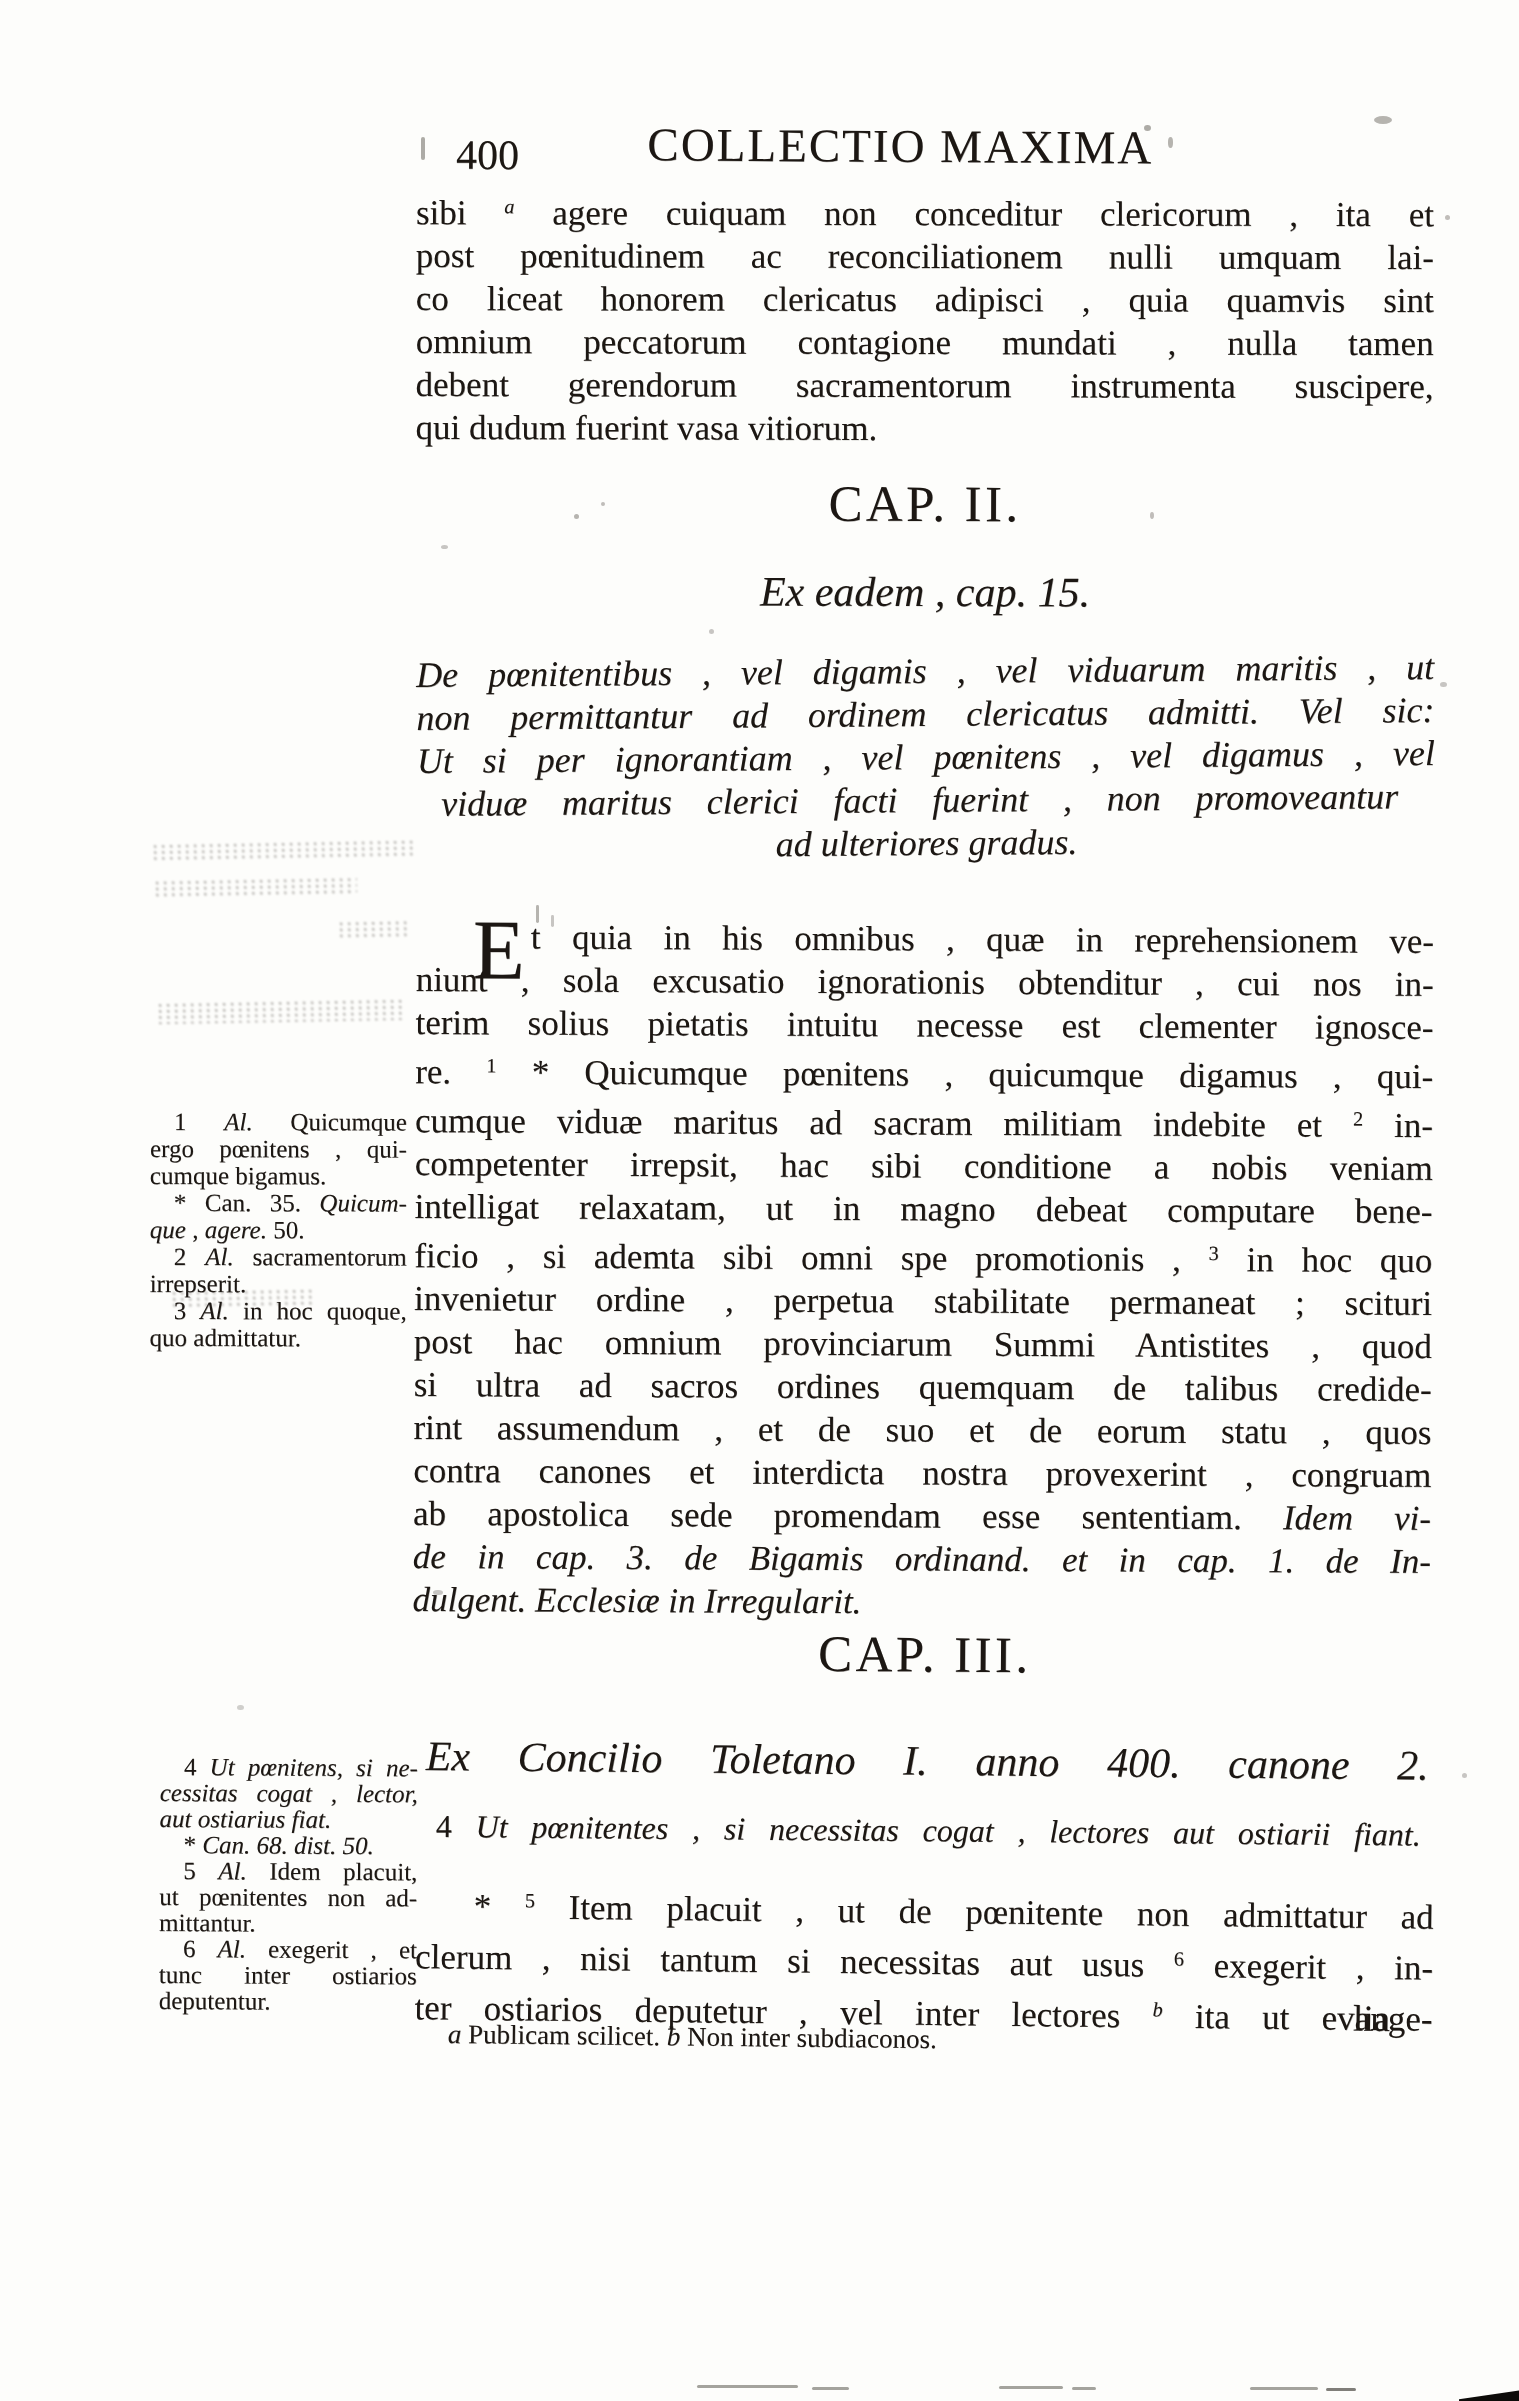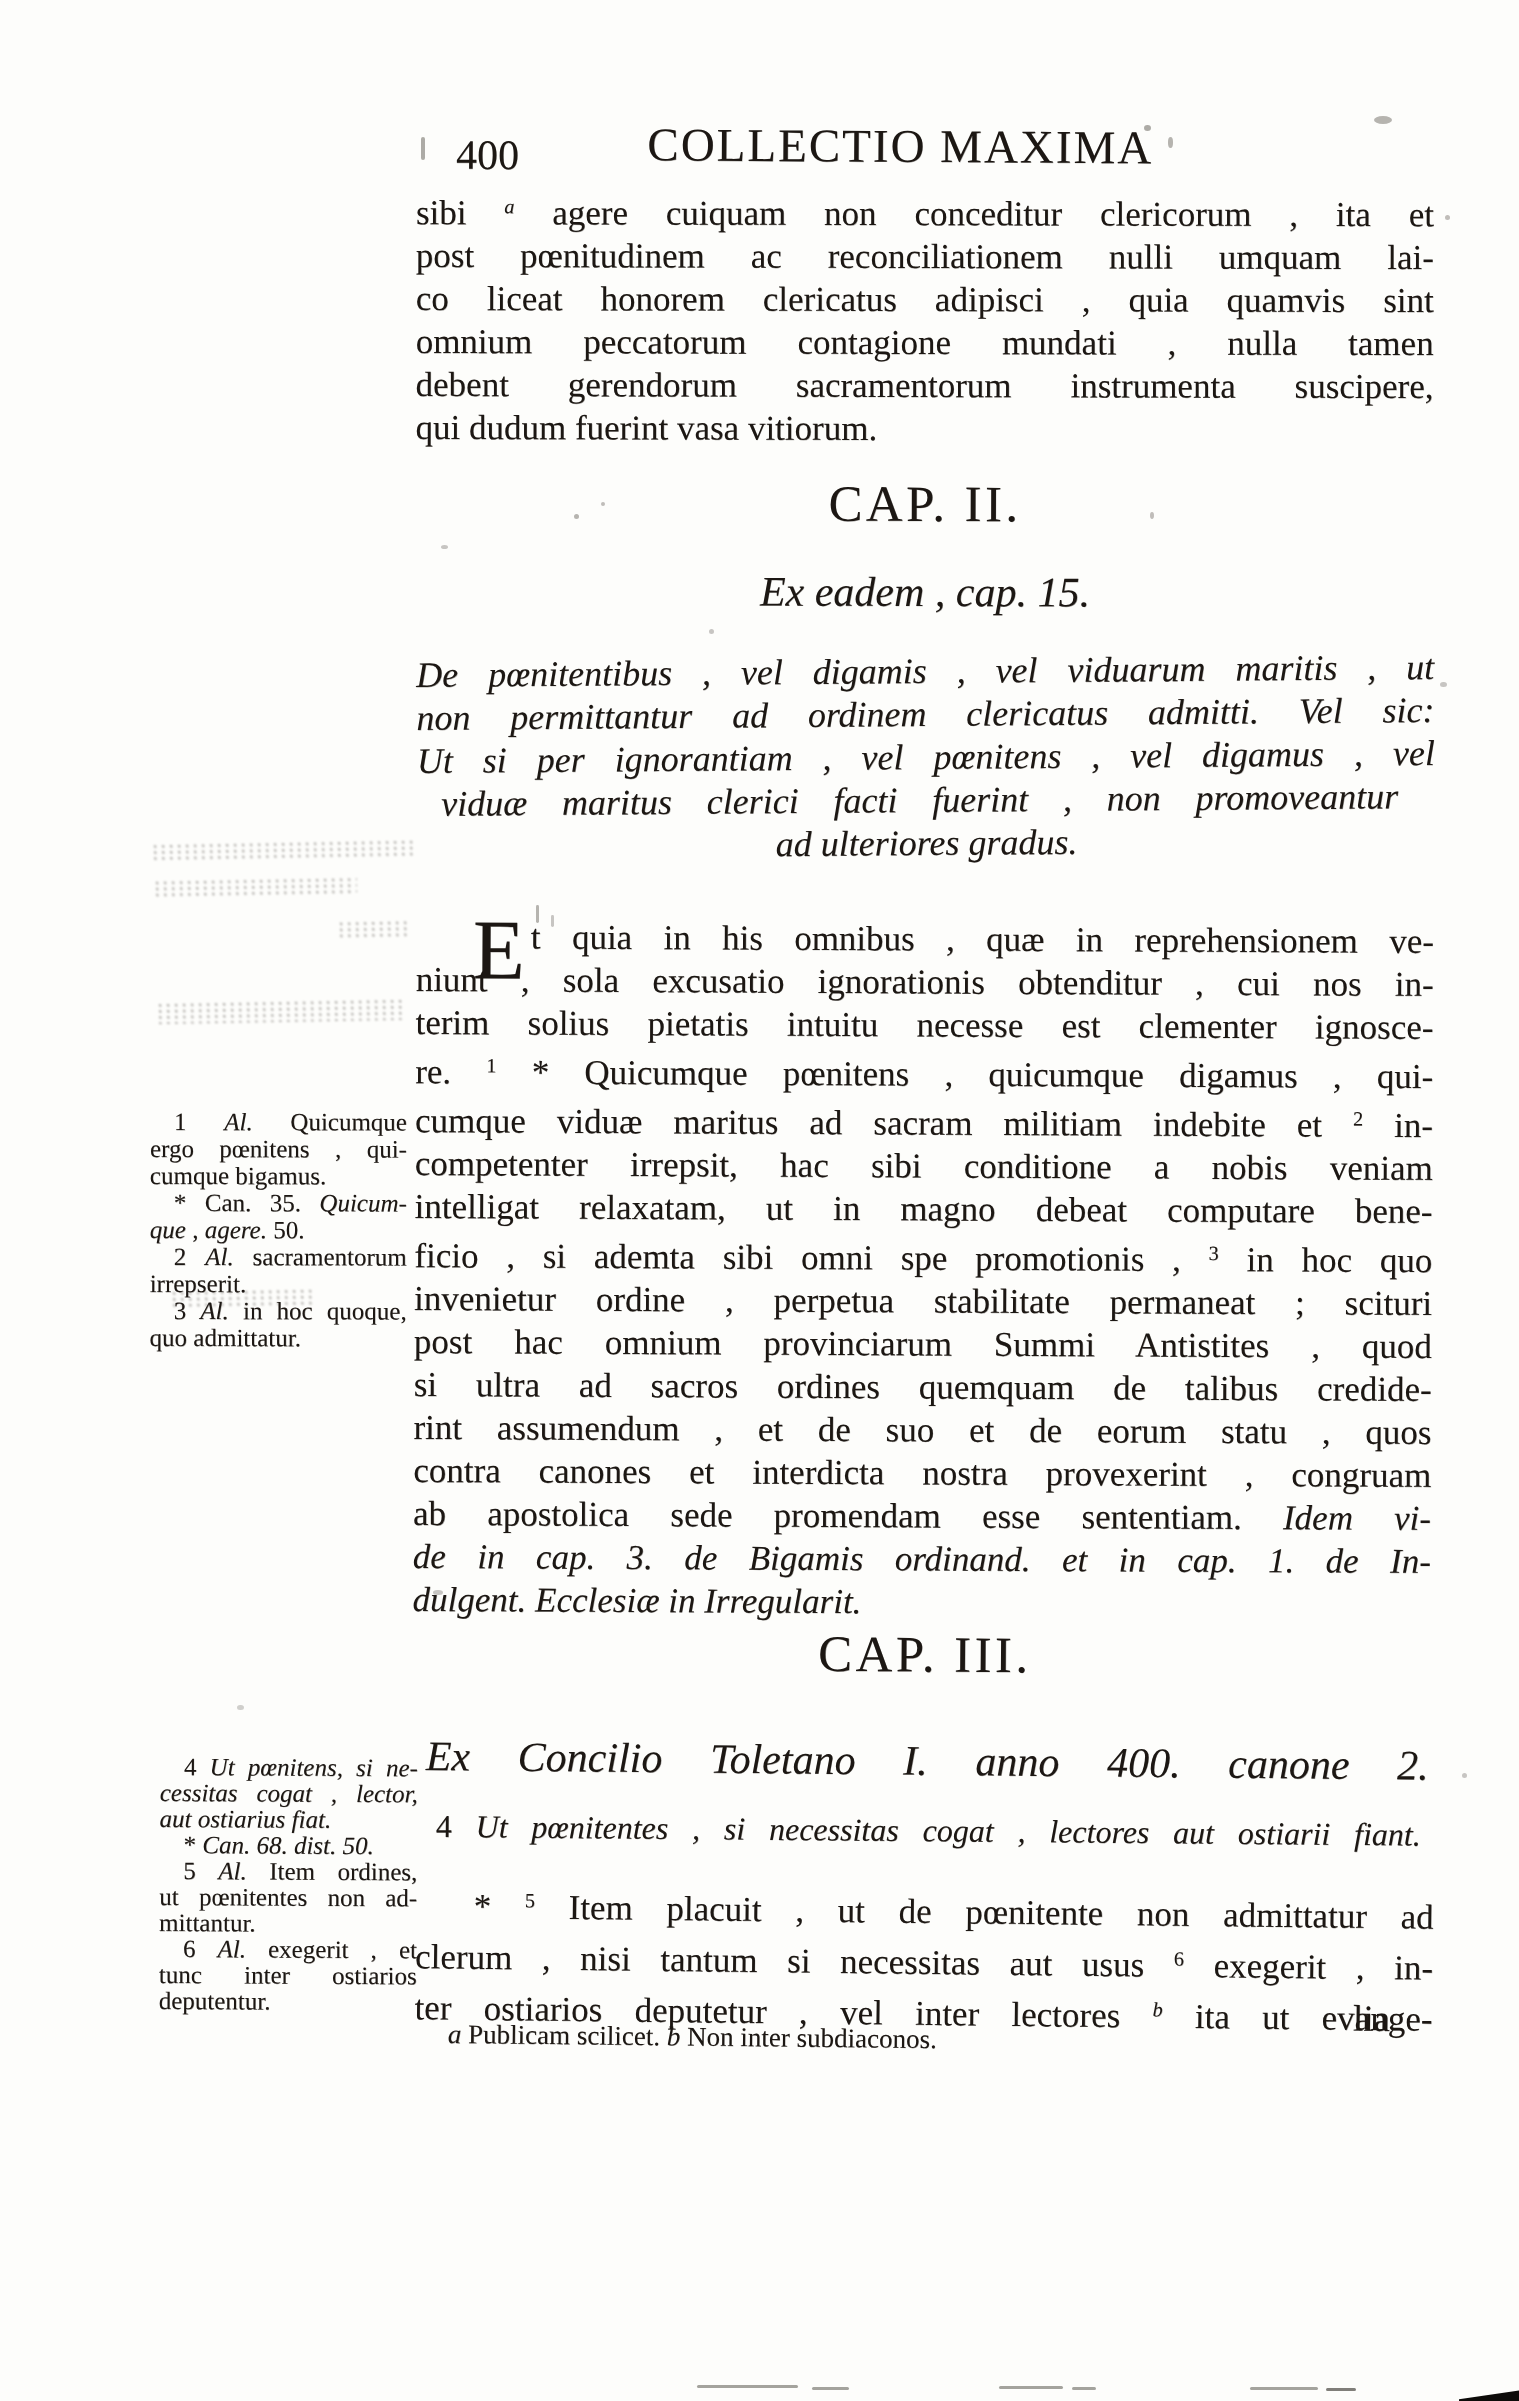--- a/index.html
+++ b/index.html
@@ -143,21 +143,21 @@
     <div class="mline"><span>irrepserit.</span></div>
     <div class="mline ind fj"><span>3 </span><span class="it">Al.</span><span> in hoc quoque,</span></div>
     <div class="mline"><span>quo admittatur.</span></div>
   </div>
 
   <div class="abs txt margin m2">
     <div class="mline ind fj"><span>4 </span><span class="it">Ut pœnitens, si ne-</span></div>
     <div class="mline fj"><span class="it">cessitas cogat , lector,</span></div>
     <div class="mline"><span class="it">aut ostiarius fiat.</span></div>
     <div class="mline ind"><span>* </span><span class="it">Can. 68. dist. 50.</span></div>
-    <div class="mline ind fj"><span>5 </span><span class="it">Al.</span><span> Item ordines,</span></div>
+    <div class="mline ind fj"><span>5 </span><span class="it">Al.</span><span> Idem placuit,</span></div>
     <div class="mline fj"><span>ut pœnitentes non ad-</span></div>
     <div class="mline"><span>mittantur.</span></div>
     <div class="mline ind fj"><span>6 </span><span class="it">Al.</span><span> exegerit , et</span></div>
     <div class="mline fj"><span>tunc inter ostiarios</span></div>
     <div class="mline"><span>deputentur.</span></div>
   </div>
 
   <div class="ghost" style="left:152px;top:841px;width:264px;height:20px;"></div>
   <div class="ghost" style="left:154px;top:878px;width:203px;height:20px;"></div>
   <div class="ghost" style="left:338px;top:920px;width:74px;height:17.6px;"></div>

